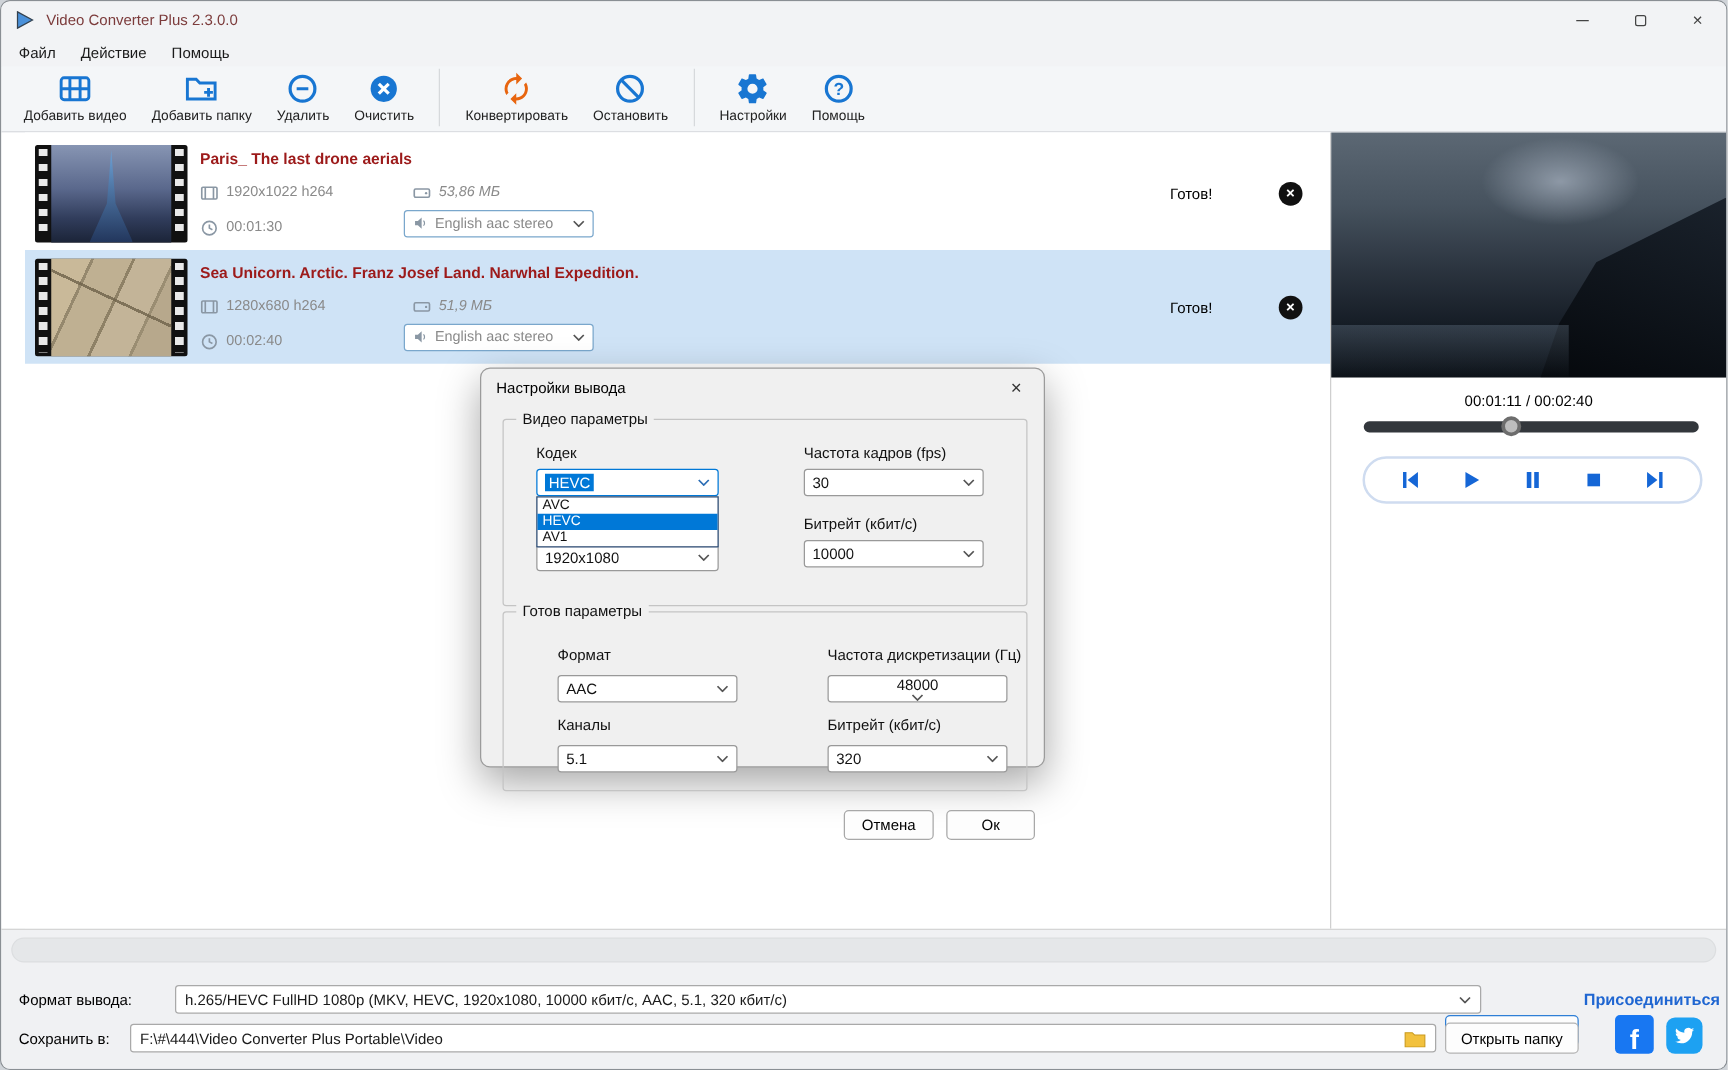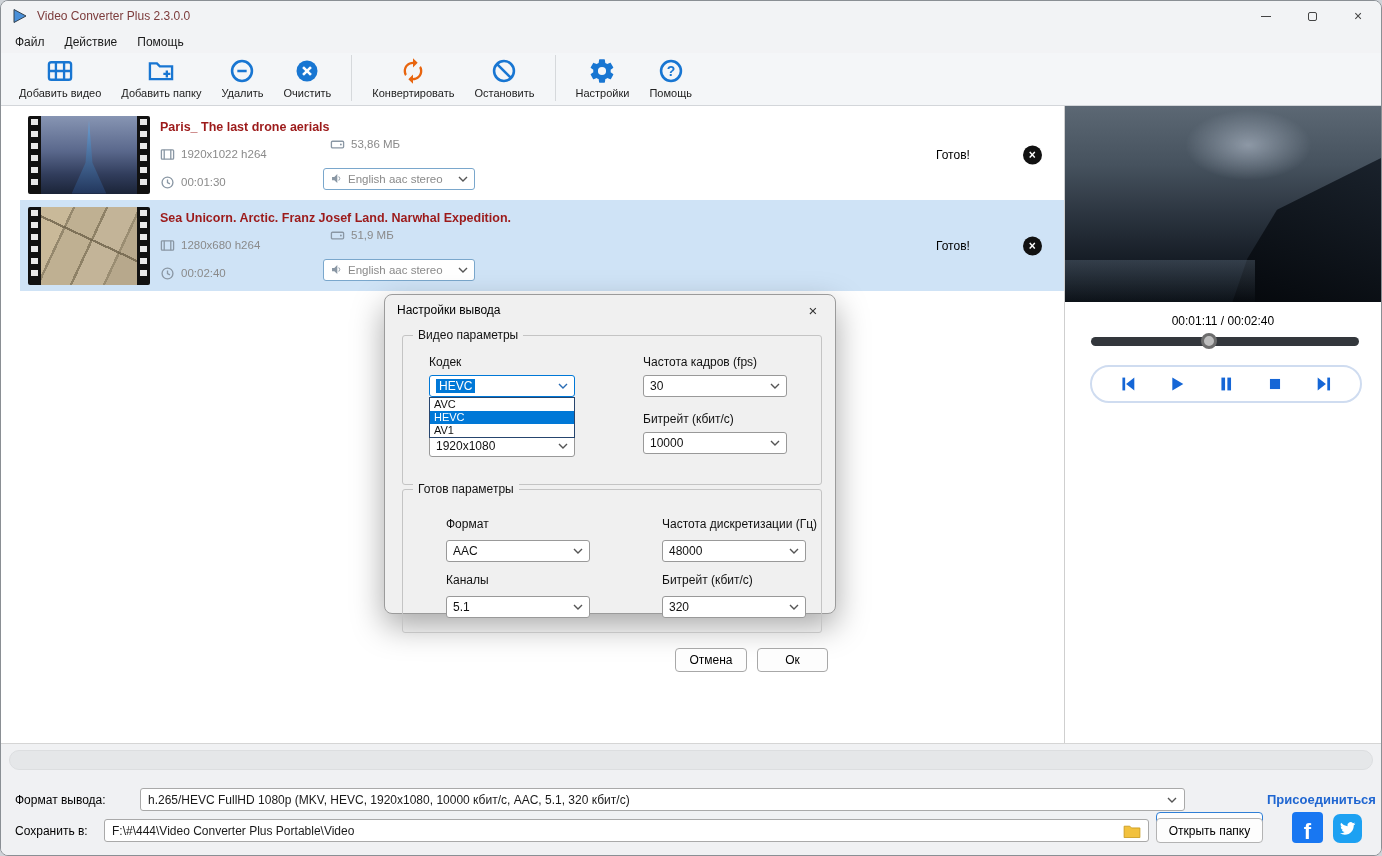--- a/index.html
+++ b/index.html
@@ -40,21 +40,21 @@
   .art-paris { background:linear-gradient(180deg,#8795b3 0%,#5a688c 45%,#313d5c 75%,#1b2438 100%); }
   .art-paris::after { content:""; position:absolute; left:32%; width:36%; top:6%; bottom:0;
      background:linear-gradient(180deg,#6ea3d8,#22365c);
      clip-path:polygon(50% 0,60% 58%,100% 100%,0 100%,40% 58%); }
   .art-stones { background:
      linear-gradient(25deg,transparent 0 55%, rgba(110,98,74,.8) 55% 57%, transparent 57%),
      linear-gradient(115deg,#c9b999 0 24%,#95886d 24% 26%,#bfb092 26% 49%,#8e8166 49% 51%,#c3b498 51% 74%,#9a8d72 74% 76%,#b7a88c 76% 100%); }
   .row-body { position:relative; flex:1; height:78px; margin-left:10px; }
   .row-title { position:absolute; left:0; top:4px; font-weight:bold; font-size:12.5px; color:#9c1a1a; }
   .meta { position:absolute; display:flex; align-items:center; gap:6px; font-size:11.5px; color:#8a8a8a; }
-  .m-res { left:0; top:31px; } .m-size { left:170px; top:21px; } .m-dur { left:0; top:59px; }
+  .m-res { left:0; top:31px; } .m-size { left:170px; top:31px;font-style:italic; } .m-dur { left:0; top:59px; }
   .audio-combo { position:absolute; left:163px; top:52px; width:152px; height:22px;
      display:flex; align-items:center; gap:5px; background:#fff; border:1px solid #7aa7cc; border-radius:3px;
      padding:0 6px; font-size:11.5px; color:#8a8a8a; }
   .audio-combo .ac-text { flex:1; white-space:nowrap; overflow:hidden; }
   .row-status { position:absolute; right:86px; top:50%; transform:translateY(-50%); font-size:12px; color:#000; }
   .row-remove { position:absolute; right:14px; top:50%; transform:translateY(-50%); width:19px; height:19px;
      border-radius:50%; background:#111; color:#fff; display:flex; align-items:center; justify-content:center;
      font-size:12px; font-weight:bold; cursor:default; }
 
   
@@ -110,21 +110,21 @@
   .d-label { position:absolute; font-size:12px; color:#111; }
   .combo { position:absolute; display:flex; align-items:center; justify-content:space-between; background:#fff;
      border:1px solid #999; border-radius:3px; height:22px; padding:0 6px; font-size:12px; color:#111; }
   .combo .c-text { white-space:nowrap; overflow:hidden; }
   .combo-codec { left:44px; top:80px; width:146px; border-color:#0078d7; }
   .combo-codec .sel { background:#0078d7; color:#fff; padding:0 3px; }
   .combo-resolution { left:44px; top:140px; width:146px; z-index:1; }
   .combo-fps { left:258px; top:80px; width:144px; }
   .combo-vbit { left:258px; top:137px; width:144px; }
   .combo-aformat { left:61px; top:245px; width:144px; }
-  .combo-asample { left:277px; top:245px; width:144px; }
+  .combo-asample { left:277px; top:245px; width:144px;flex-direction:column; }
   .combo-achan { left:61px; top:301px; width:144px; }
   .combo-abit { left:277px; top:301px; width:144px; }
   .droplist { position:absolute; left:44px; top:102px; width:146px; background:#fff; border:1px solid #26456e; z-index:5; }
   .opt { height:13px; line-height:13px; font-size:11px; padding:0 4px; color:#111; }
   .opt.hl { background:#0078d7; color:#fff; }
   .dlg-btn { position:absolute; height:24px; background:#fdfdfd; border:1px solid #a8a8a8; border-radius:4px;
      font-size:12px; display:flex; align-items:center; justify-content:center; cursor:default; }
   .btn-cancel { left:290px; top:353px; width:72px; }
   .btn-ok { left:372px; top:353px; width:71px; }
 

